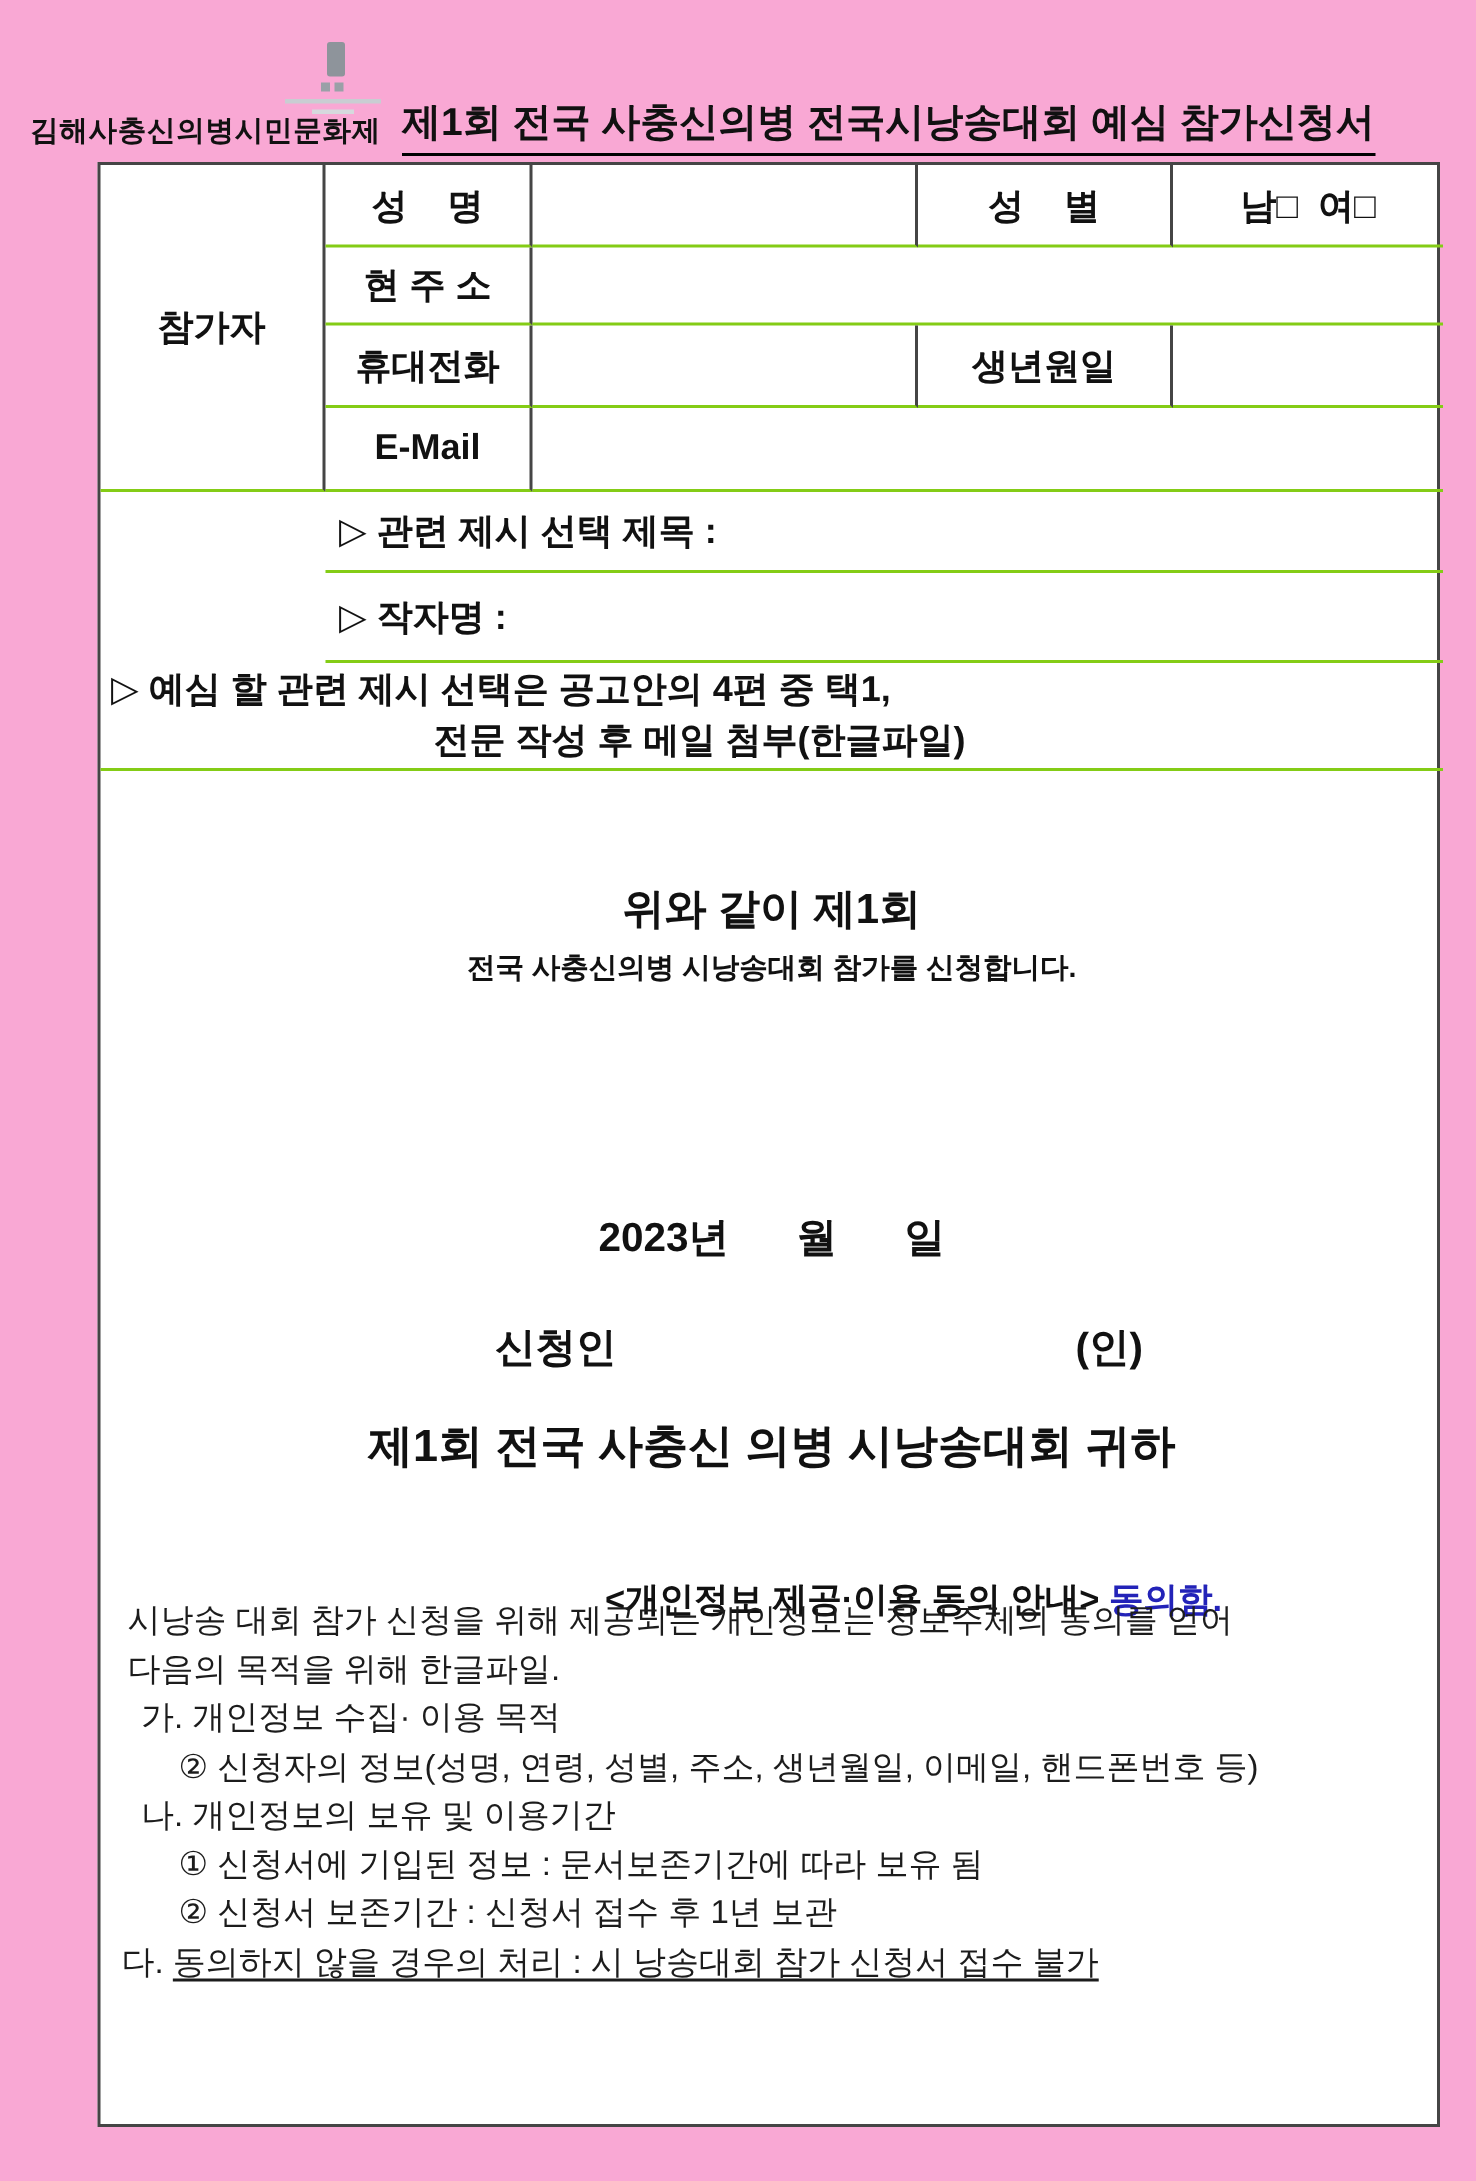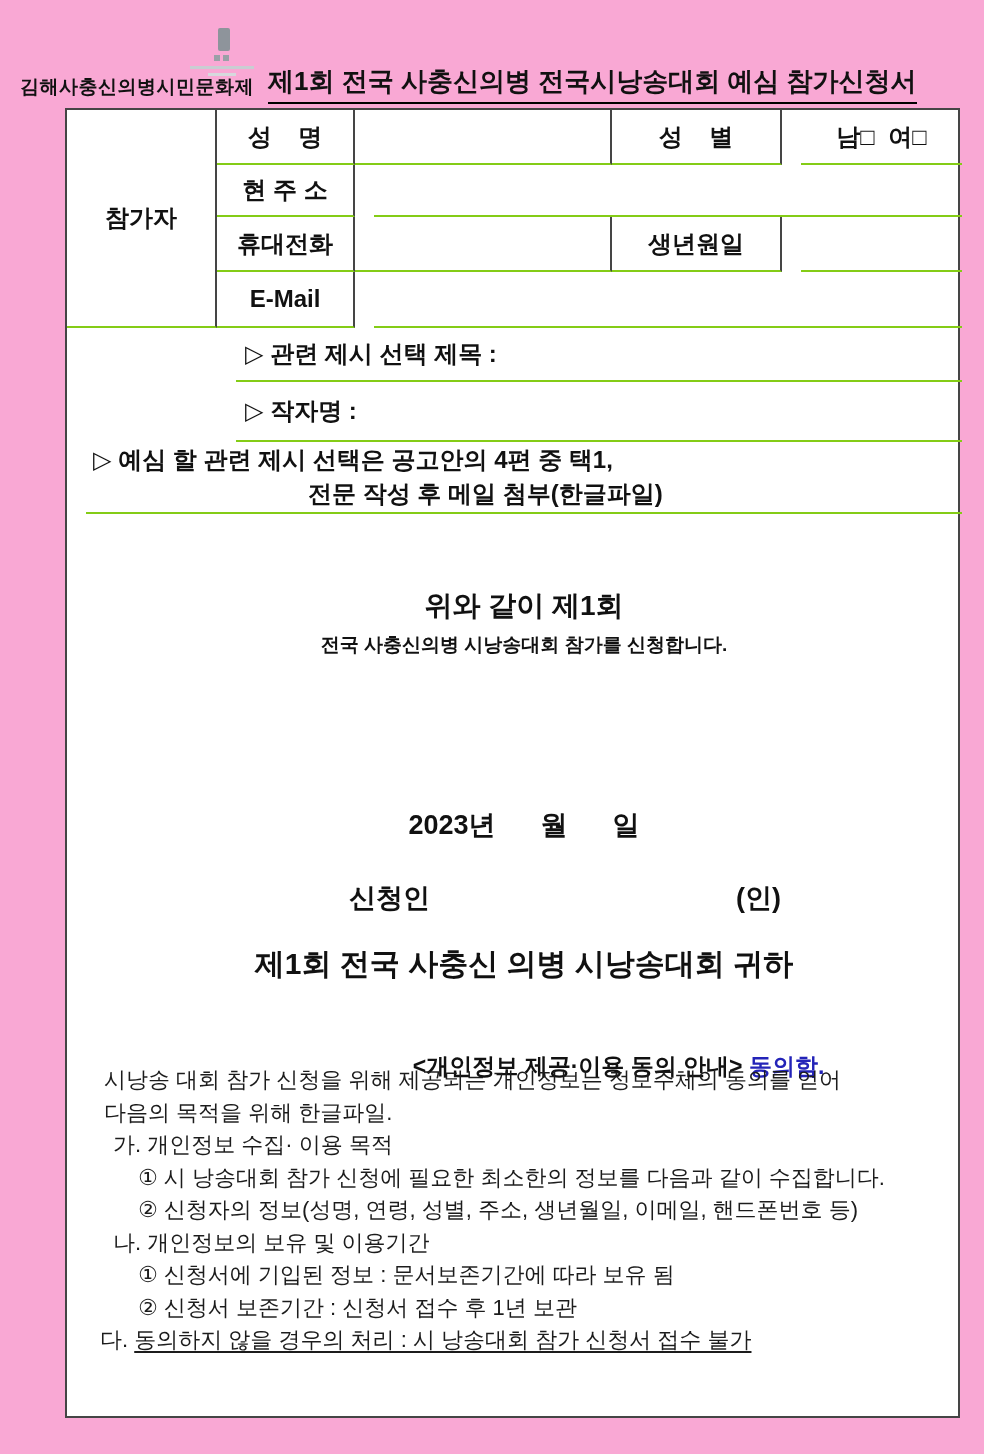--- a/index.html
+++ b/index.html
@@ -19,21 +19,21 @@
   .logo .bar1{position:absolute;left:30px;top:48px;width:64px;height:3px;background:#c9cdd2;}
   .logo .bar2{position:absolute;left:48px;top:55px;width:28px;height:3px;background:#d6d9dd;}
 
   
   .doc-table{position:absolute;left:65px;top:108px;width:895px;height:1310px;display:grid;
              grid-template-columns:150px 138px 257px 170px 180px;
              grid-template-rows:55px 52px 55px 56px 54px 60px 72px 1fr;
              border:2px solid #454545;box-sizing:border-box;background:#fff;}
   .cell{border-right:2px solid #454545;border-bottom:2px solid #84cc16;box-sizing:border-box;
         display:flex;align-items:center;justify-content:center;font-size:24px;font-weight:bold;white-space:pre;}
-  .cell.no-r{border-right:none;margin-left:19px;}
+  .cell.no-r{border-right:none;}
   .cell.no-b{border-bottom:none;}
   .cell.left{justify-content:flex-start;padding-left:9px;}
 
   .c-participant{grid-column:1;grid-row:1/5;}
   .c-name-label{grid-column:2;grid-row:1;}
   .c-name-field{grid-column:3;grid-row:1;}
   .c-gender-label{grid-column:4;grid-row:1;}
   .c-gender-value{grid-column:5;grid-row:1;}
   .c-addr-label{grid-column:2;grid-row:2;}
   .c-addr-field{grid-column:3/6;grid-row:2;}
@@ -128,21 +128,20 @@
       <div class="addressee">제1회 전국 사충신 의병 시낭송대회 귀하</div>
 
       <div class="privacy-heading">
         <span>&lt;개인정보 제공·이용 동의 안내&gt; </span><span class="privacy-agree" style="color: rgb(35, 35, 184);">동의함.</span>
       </div>
 
       <div class="privacy-text">
         <div class="p-line ind-a">시낭송 대회 참가 신청을 위해 제공되는 개인정보는 정보주체의 동의를 얻어</div>
         <div class="p-line ind-a">다음의 목적을 위해 한글파일.</div>
         <div class="p-line ind-b">가. 개인정보 수집· 이용 목적</div>
-        <div class="p-line ind-c">① 시 낭송대회 참가 신청에 필요한 최소한의 정보를 다음과 같이 수집합니다.</div>
         <div class="p-line ind-c">② 신청자의 정보(성명, 연령, 성별, 주소, 생년월일, 이메일, 핸드폰번호 등)</div>
         <div class="p-line ind-b">나. 개인정보의 보유 및 이용기간</div>
         <div class="p-line ind-c">① 신청서에 기입된 정보 : 문서보존기간에 따라 보유 됨</div>
         <div class="p-line ind-c">② 신청서 보존기간 : 신청서 접수 후 1년 보관</div>
         <div class="p-line ind-d"><span>다. </span><span class="u">동의하지 않을 경우의 처리 : 시 낭송대회 참가 신청서 접수 불가</span></div>
       </div>
     </div>
 
   </div>
 </div>

